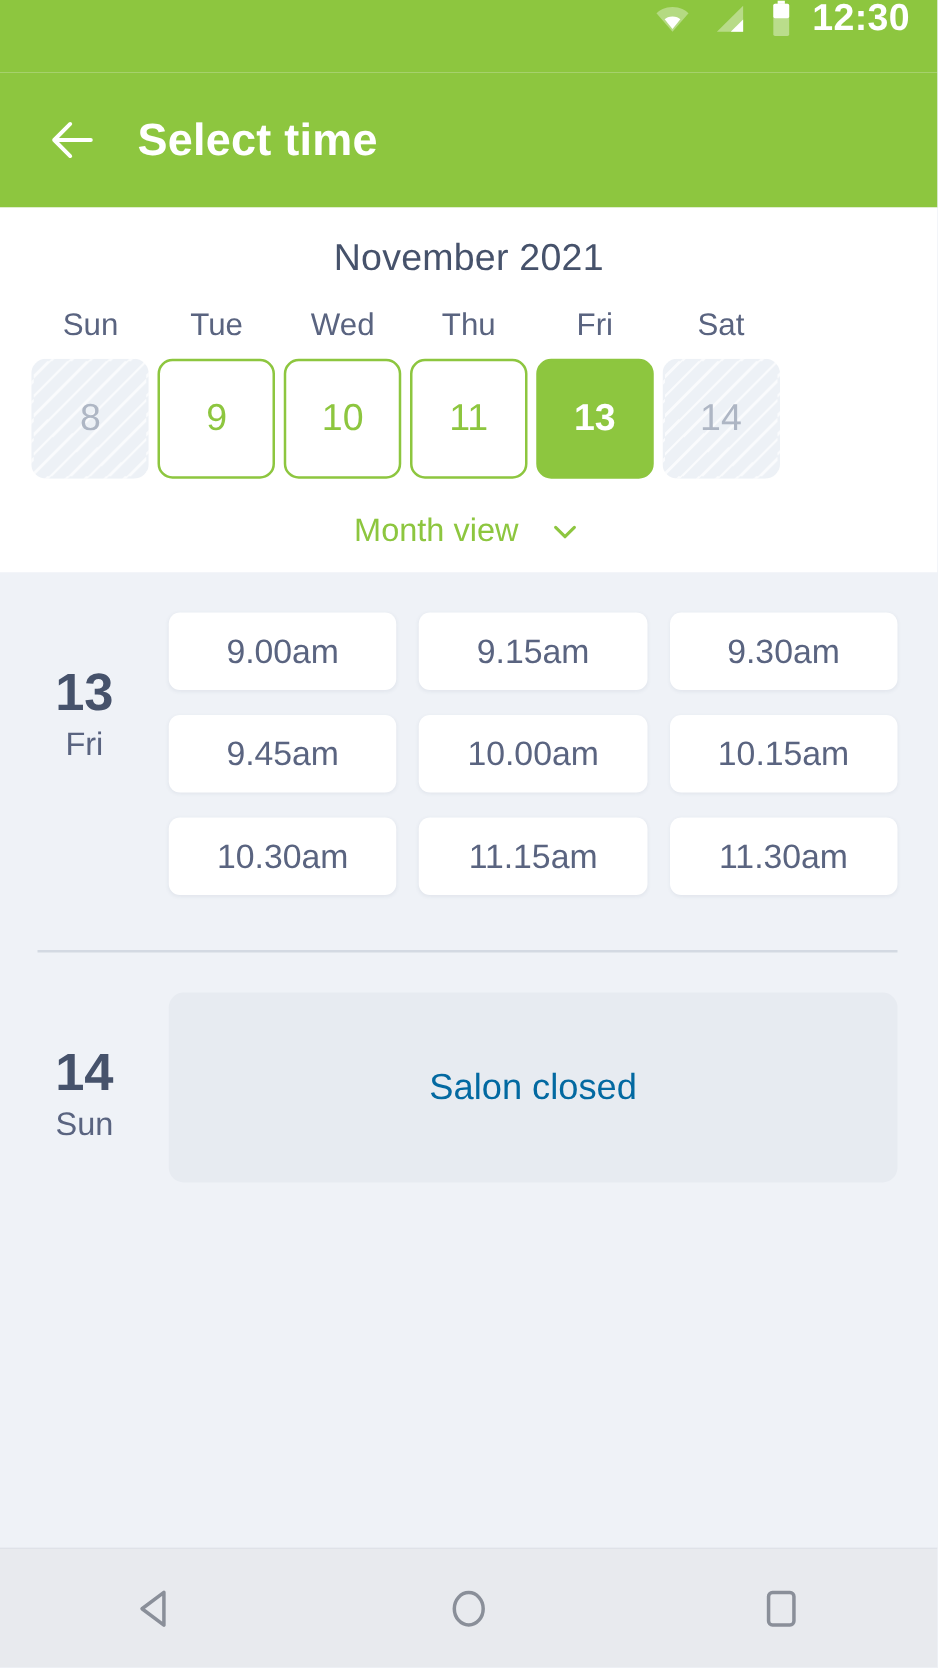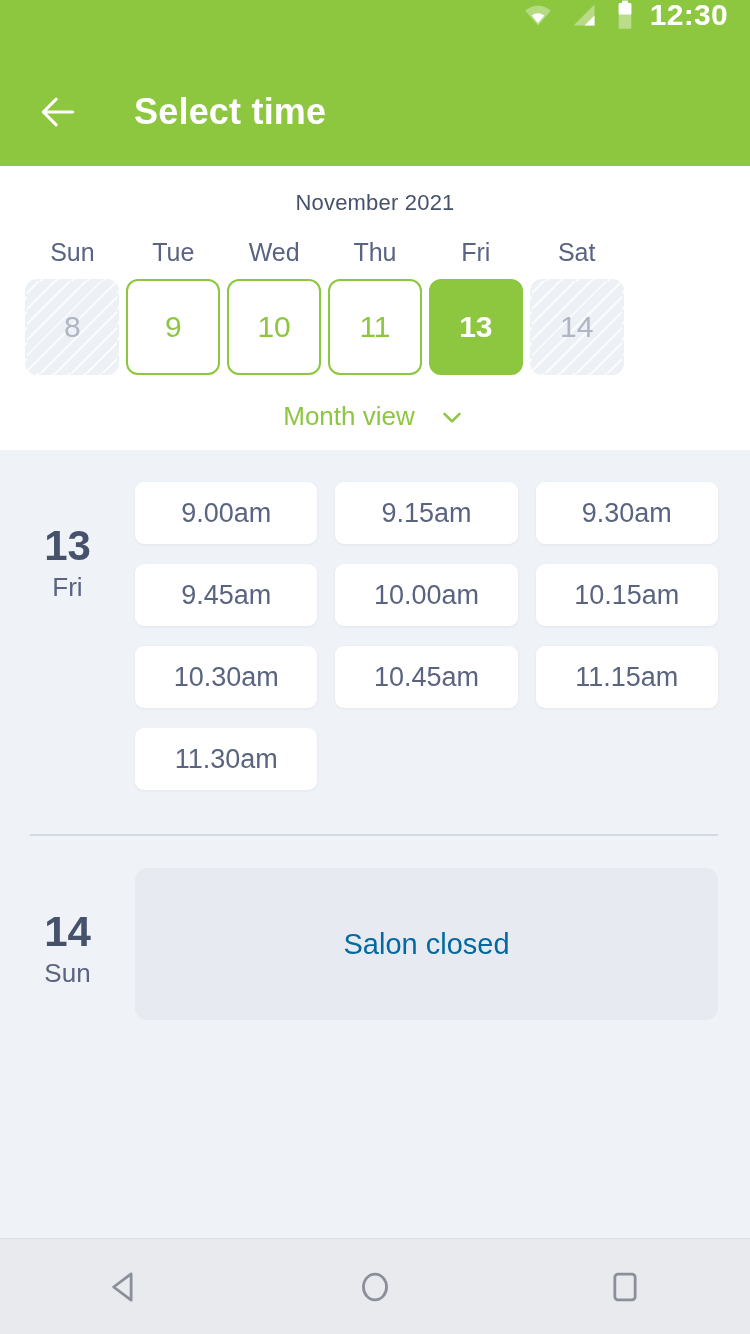--- a/index.html
+++ b/index.html
@@ -68,34 +68,34 @@
     display: flex;
     align-items: center;
     justify-content: center;
     cursor: pointer;
     flex: 0 0 auto;
   }
   .app-title {
     color: #FFFFFF;
     font-size: 36px;
     font-weight: bold;
-    margin-left: 48px;
+    margin-left: 24px;
     letter-spacing: 0.2px;
     line-height: 1;
   }
 
   
   .calendar-panel {
     background: #FFFFFF;
     flex: 0 0 auto;
     padding: 24px 0 18px 0;
   }
   .month-title {
     text-align: center;
-    font-size: 22px;
+    font-size: 30px;
     color: #46526B;
     letter-spacing: 0.2px;
     padding-bottom: 22px;
   }
   .weekday-row {
     display: grid;
     grid-template-columns: repeat(7, 1fr);
     padding: 0 22px;
   }
   .weekday {
@@ -334,21 +334,20 @@
         <div class="day-label-dow">Fri</div>
       </div>
       <div class="slots-grid">
         <div class="slot">9.00am</div>
         <div class="slot">9.15am</div>
         <div class="slot">9.30am</div>
         <div class="slot">9.45am</div>
         <div class="slot">10.00am</div>
         <div class="slot">10.15am</div>
         <div class="slot">10.30am</div>
-        <div class="slot">10.45am</div>
         <div class="slot">11.15am</div>
         <div class="slot">11.30am</div>
       </div>
     </div>
 
     <div class="divider"></div>
 
     <div class="day-block">
       <div class="day-label">
         <div class="day-label-num">14</div>

